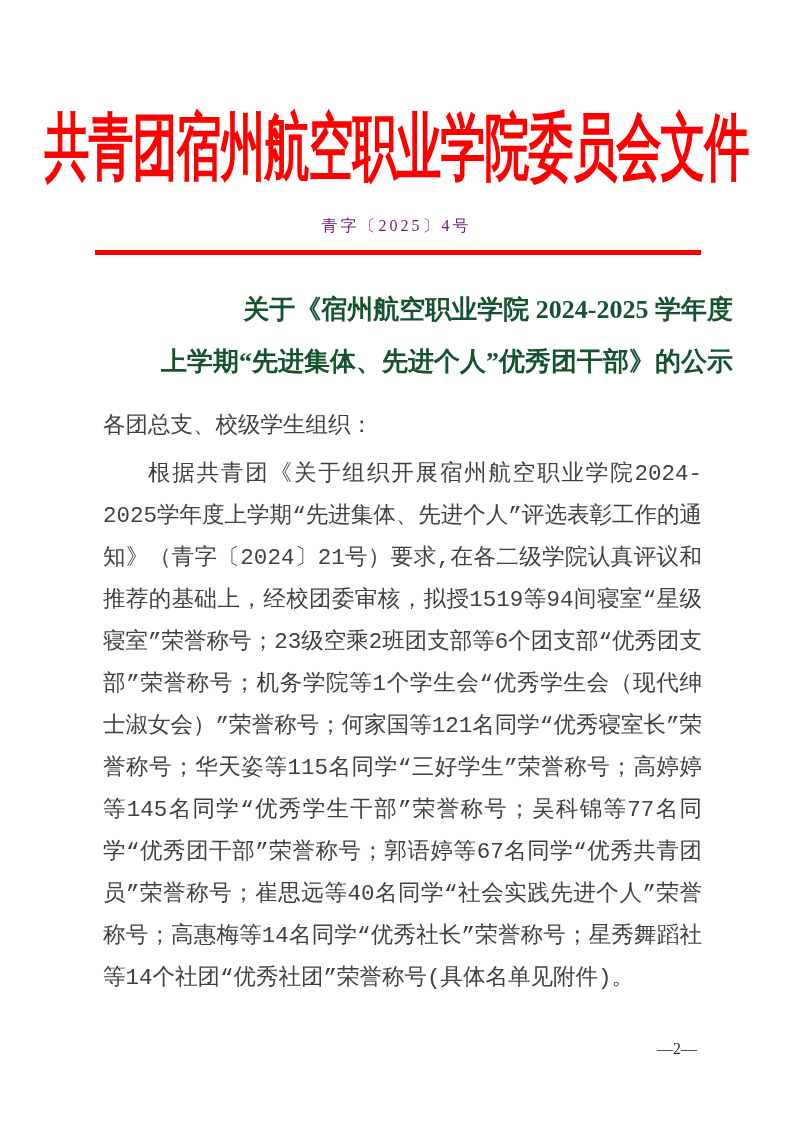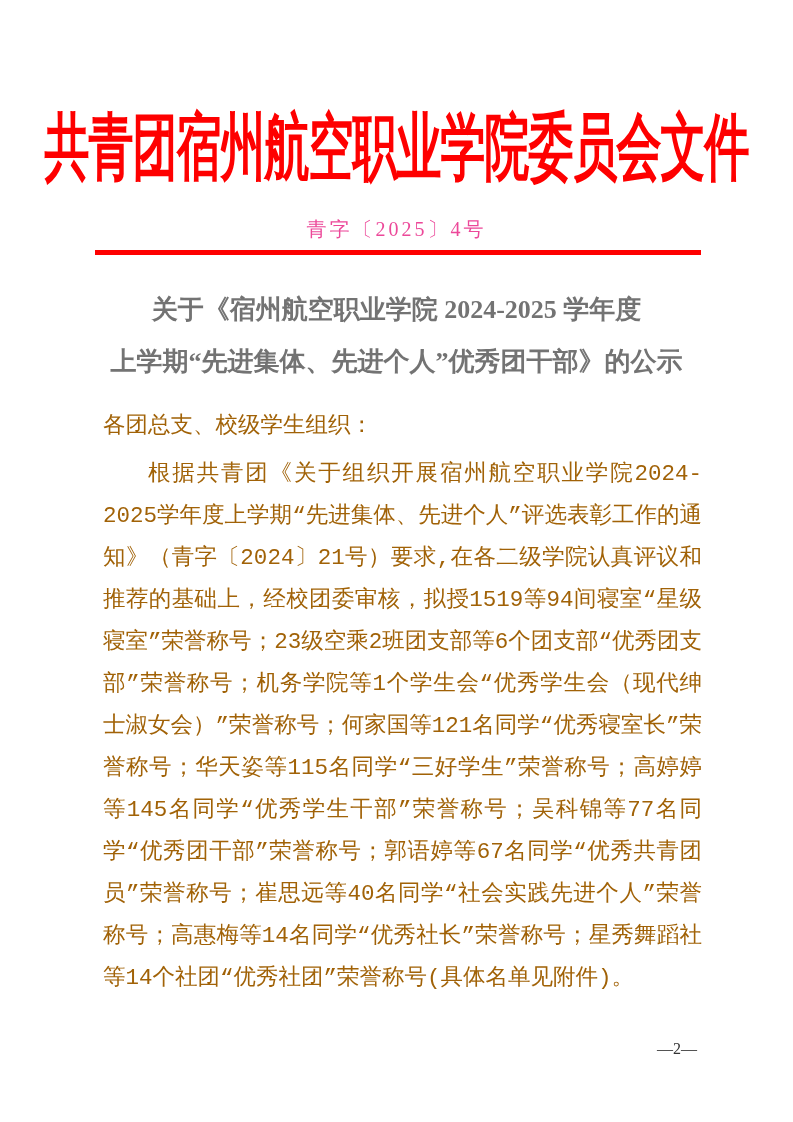--- a/index.html
+++ b/index.html
@@ -30,53 +30,53 @@
     transform: scaleY(1.62);
     transform-origin: center top;
     white-space: nowrap;
   }
   .doc-number {
     position: absolute;
     top: 216px;
     left: 0;
     right: 0;
     text-align: center;
-    font-size: 20px;
+    font-size: 16px;
     letter-spacing: 3px;
-    color: #ec4899;
+    color: #701a75;
   }
   .red-rule {
     position: absolute;
     top: 250px;
     left: 95px;
     width: 606px;
     height: 5px;
     background: #fe0000;
   }
   .doc-title {
     position: absolute;
     top: 284px;
     left: 60px;
     right: 60px;
-    text-align: center;
+    text-align: right;
     font-size: 26px;
     font-weight: bold;
     line-height: 52px;
-    color: #737373;
+    color: #14532d;
   }
   .body-block {
     position: absolute;
     top: 404px;
     left: 103px;
     width: 599px;
     font-size: 22.5px;
     line-height: 42px;
     text-align: justify;
     text-justify: inter-ideograph;
-    color: #a16207;
+    color: #404040;
   }
   .salutation {
     margin: 0;
   }
   .paragraph {
     margin: 7px 0 0 0;
     text-indent: 2em;
     font-family: Liberation Mono, monospace;
   }
   .page-number {

